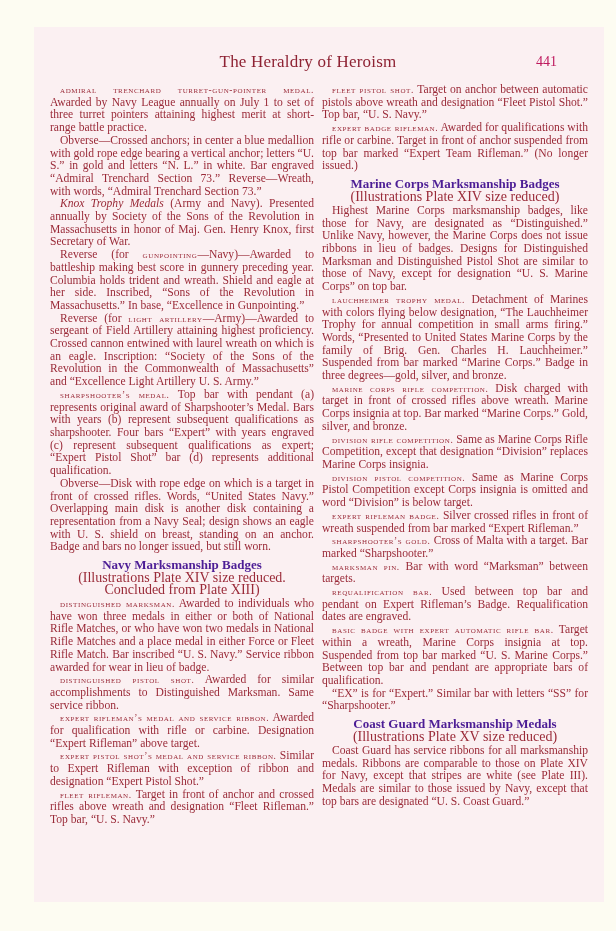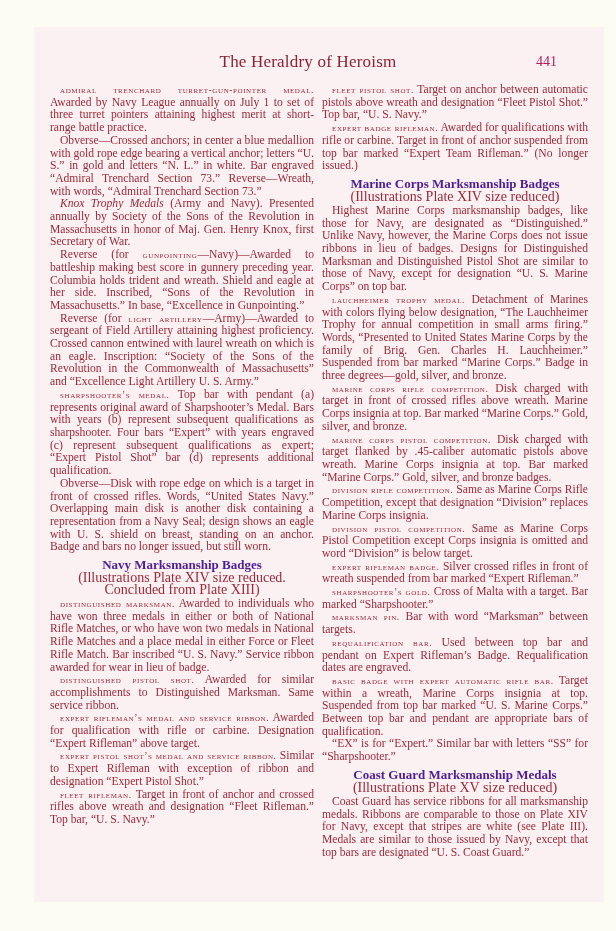--- a/index.html
+++ b/index.html
@@ -70,21 +70,20 @@
 </div>
 
 <div class="col right">
   <p><span class="sc">fleet pistol shot.</span><span> Target on anchor between automatic pistols above wreath and designation “Fleet Pistol Shot.” Top bar, “U. S. Navy.”</span></p>
   <p><span class="sc">expert badge rifleman.</span><span> Awarded for qualifications with rifle or carbine. Target in front of anchor suspended from top bar marked “Expert Team Rifleman.” (No longer issued.)</span></p>
   <h2>Marine Corps Marksmanship Badges</h2>
   <div class="sub">(Illustrations Plate XIV size reduced)</div>
   <p>Highest Marine Corps marksmanship badges, like those for Navy, are designated as “Distinguished.” Unlike Navy, however, the Marine Corps does not issue ribbons in lieu of badges. Designs for Distinguished Marksman and Distinguished Pistol Shot are similar to those of Navy, except for designation “U. S. Marine Corps” on top bar.</p>
   <p><span class="sc">lauchheimer trophy medal.</span><span> Detachment of Marines with colors flying below designation, “The Lauchheimer Trophy for annual competition in small arms firing.” Words, “Presented to United States Marine Corps by the family of Brig. Gen. Charles H. Lauchheimer.” Suspended from bar marked “Marine Corps.” Badge in three degrees—gold, silver, and bronze.</span></p>
   <p><span class="sc">marine corps rifle competition.</span><span> Disk charged with target in front of crossed rifles above wreath. Marine Corps insignia at top. Bar marked “Marine Corps.” Gold, silver, and bronze.</span></p>
-  <p><span class="sc">marine corps pistol competition.</span><span> Disk charged with target flanked by .45-caliber automatic pistols above wreath. Marine Corps insignia at top. Bar marked “Marine Corps.” Gold, silver, and bronze badges.</span></p>
   <p><span class="sc">division rifle competition.</span><span> Same as Marine Corps Rifle Competition, except that designation “Division” replaces Marine Corps insignia.</span></p>
   <p><span class="sc">division pistol competition.</span><span> Same as Marine Corps Pistol Competition except Corps insignia is omitted and word “Division” is below target.</span></p>
   <p><span class="sc">expert rifleman badge.</span><span> Silver crossed rifles in front of wreath suspended from bar marked “Expert Rifleman.”</span></p>
   <p><span class="sc">sharpshooter’s gold.</span><span> Cross of Malta with a target. Bar marked “Sharpshooter.”</span></p>
   <p><span class="sc">marksman pin.</span><span> Bar with word “Marksman” between targets.</span></p>
   <p><span class="sc">requalification bar.</span><span> Used between top bar and pendant on Expert Rifleman’s Badge. Requalification dates are engraved.</span></p>
   <p><span class="sc">basic badge with expert automatic rifle bar.</span><span> Target within a wreath, Marine Corps insignia at top. Suspended from top bar marked “U. S. Marine Corps.” Between top bar and pendant are appropriate bars of qualification.</span></p>
   <p>“EX” is for “Expert.” Similar bar with letters “SS” for “Sharpshooter.”</p>
   <h2>Coast Guard Marksmanship Medals</h2>
   <div class="sub">(Illustrations Plate XV size reduced)</div>

